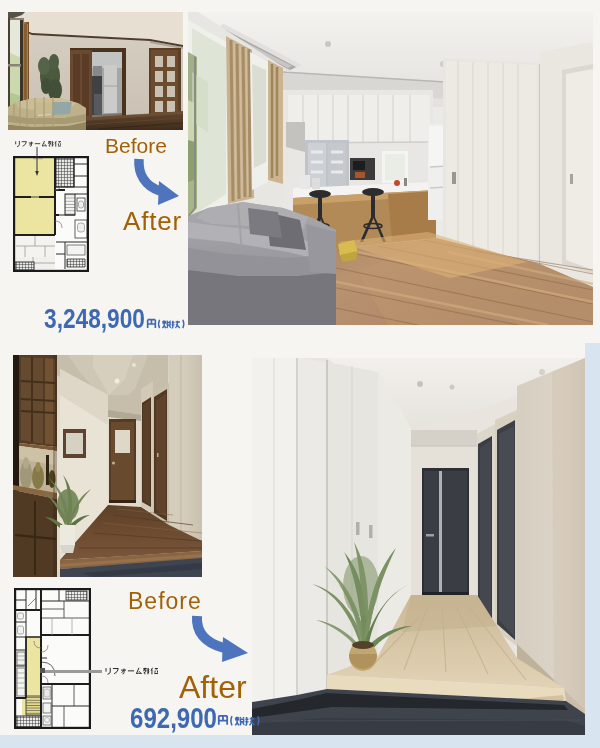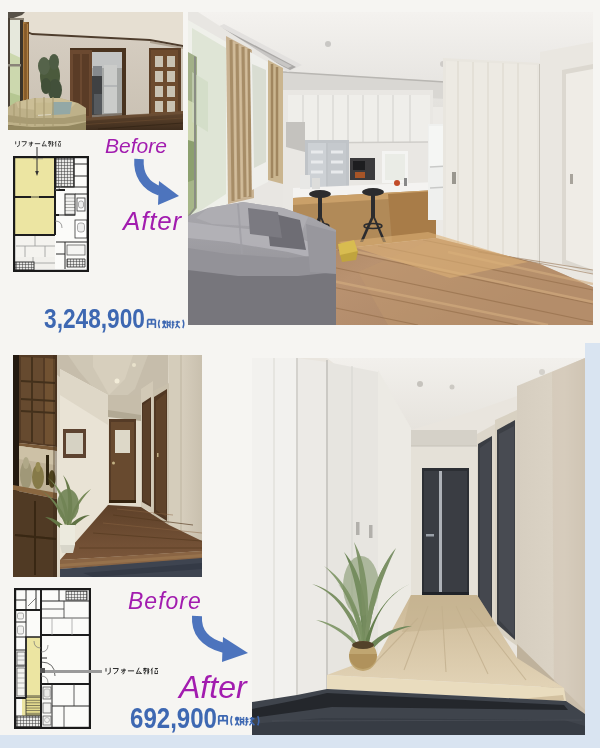--- a/index.html
+++ b/index.html
@@ -1,19 +1,19 @@
 <!DOCTYPE html>
 <html><head>
 <meta charset="utf-8">
 <style>
 html,body{margin:0;padding:0;}
 body{width:600px;height:748px;background:#f6f5f2;position:relative;overflow:hidden;
   font-family:"Liberation Sans",sans-serif;}
 .abs{position:absolute;}
-.blue{color:#a21caf;font-style:italic;}
+.blue{color:#a16207;}
 </style>
 </head>
 <body>
 <svg width="0" height="0" style="position:absolute">
 <defs>
 <g id="g_ri">
         <path d="M2.5,1.5 V6 M8,1 V6.5 Q8,8.5 4.5,9.5" fill="none" stroke="inherit"></path>
       </g>
 <g id="g_fu">
         <path d="M1.5,2 H8.5 Q8,6.5 3,9" fill="none"></path>

